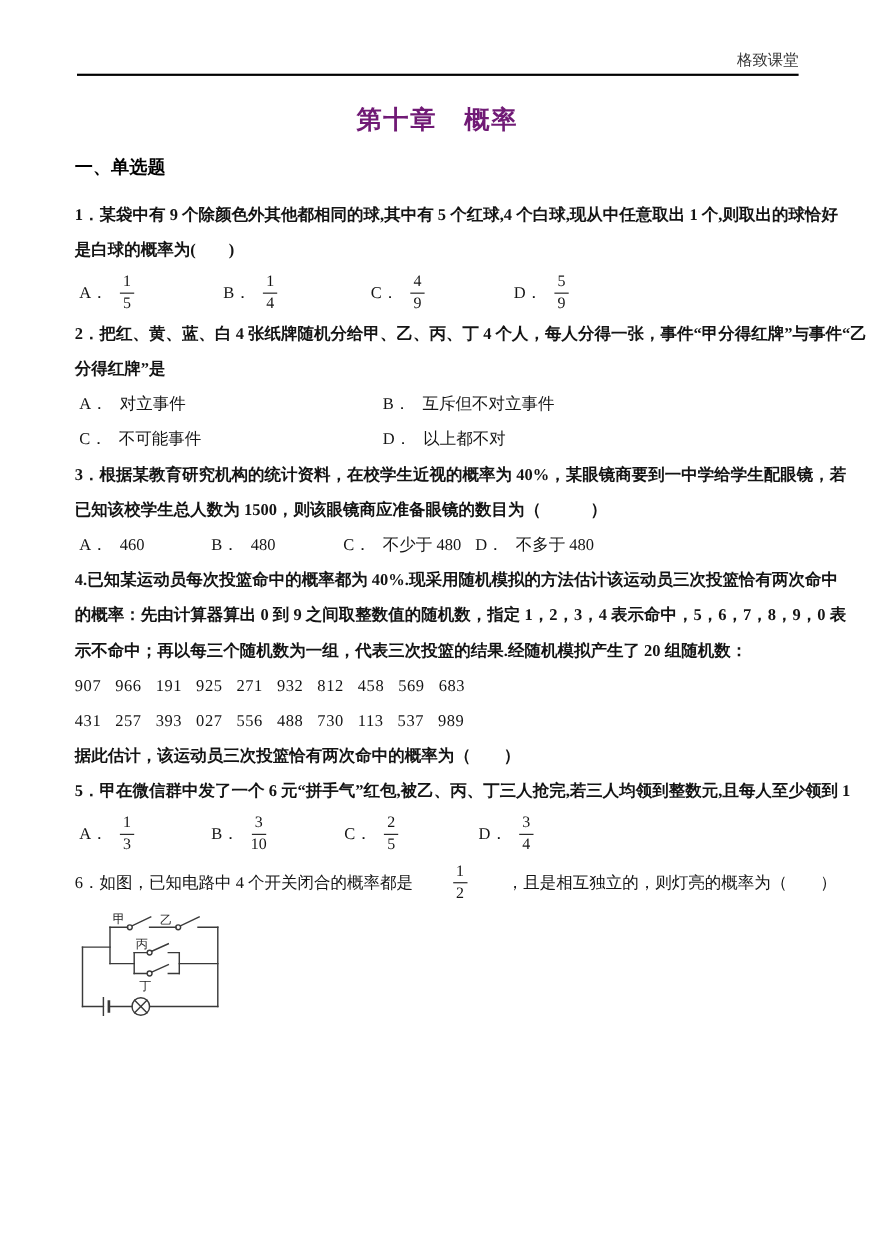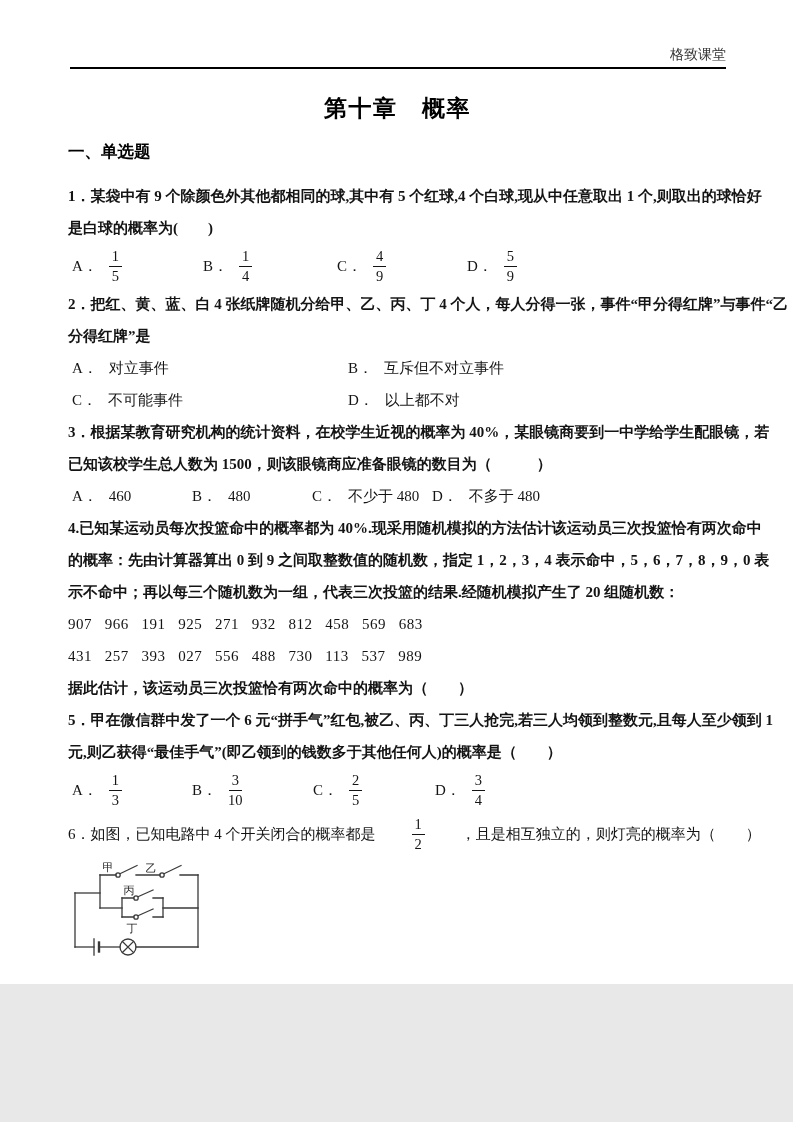--- a/index.html
+++ b/index.html
@@ -1,29 +1,29 @@
 <!DOCTYPE html>
 <html><head>
 <meta charset="utf-8">
 <style>
   html,body{margin:0;padding:0;background:#e8e8e8;}
   .page{
-    width:793px;height:984px;background:#ffffff;margin:0 auto;
+    width:793px;height:1122px;background:#ffffff;margin:0 auto;
     font-family:"Liberation Serif","DejaVu Serif",serif;color:#141414;
     position:relative;box-sizing:border-box;overflow:hidden;
   }
   .header{
     margin:0 67px 0 70px;padding-top:46px;padding-bottom:3px;
     border-bottom:2px solid #000;text-align:right;
     font-size:14px;color:#333;
   }
   .content{padding:0 66px 0 68px;}
   .title{
     margin:24px 0 0;text-align:center;font-size:23px;font-weight:bold;
-    letter-spacing:1.5px;color:#000000;
+    letter-spacing:1.5px;color:#701a75;
   }
   .section{margin:17px 0 0;font-size:16.5px;font-weight:bold;color:#000;}
   .q{margin:0;}
   .q1{margin-top:17px;}
   .tline{height:32px;line-height:32px;font-size:15px;white-space:pre;font-weight:bold;}
   .numline{height:32px;line-height:32px;font-size:15px;white-space:pre;letter-spacing:0.5px;}
   .optrow{position:relative;height:32px;}
   .optrow .opt{position:absolute;top:0;height:32px;line-height:32px;font-size:15px;white-space:pre;}
   .fracrow{position:relative;height:44px;}
   .fracrow .opt{position:absolute;top:0;height:44px;display:flex;align-items:center;font-size:15px;}
@@ -113,21 +113,20 @@
       <div class="tline">4.已知某运动员每次投篮命中的概率都为 40%.现采用随机模拟的方法估计该运动员三次投篮恰有两次命中</div>
       <div class="tline">的概率：先由计算器算出 0 到 9 之间取整数值的随机数，指定 1，2，3，4 表示命中，5，6，7，8，9，0 表</div>
       <div class="tline">示不命中；再以每三个随机数为一组，代表三次投篮的结果.经随机模拟产生了 20 组随机数：</div>
       <div class="numline">907   966   191   925   271   932   812   458   569   683</div>
       <div class="numline">431   257   393   027   556   488   730   113   537   989</div>
       <div class="tline">据此估计，该运动员三次投篮恰有两次命中的概率为（　　）</div>
     </div>
 
     <div class="q">
       <div class="tline">5．甲在微信群中发了一个 6 元“拼手气”红包,被乙、丙、丁三人抢完,若三人均领到整数元,且每人至少领到 1</div>
-      <div class="tline">元,则乙获得“最佳手气”(即乙领到的钱数多于其他任何人)的概率是（　　）</div>
       <div class="fracrow">
         <span class="opt" style="left:4px">
             <span class="okey">A．</span>
             <span class="frac">
               <span class="num">1</span>
               <span class="den">3</span>
             </span>
           </span>
         <span class="opt" style="left:124px">
             <span class="okey">B．</span>

